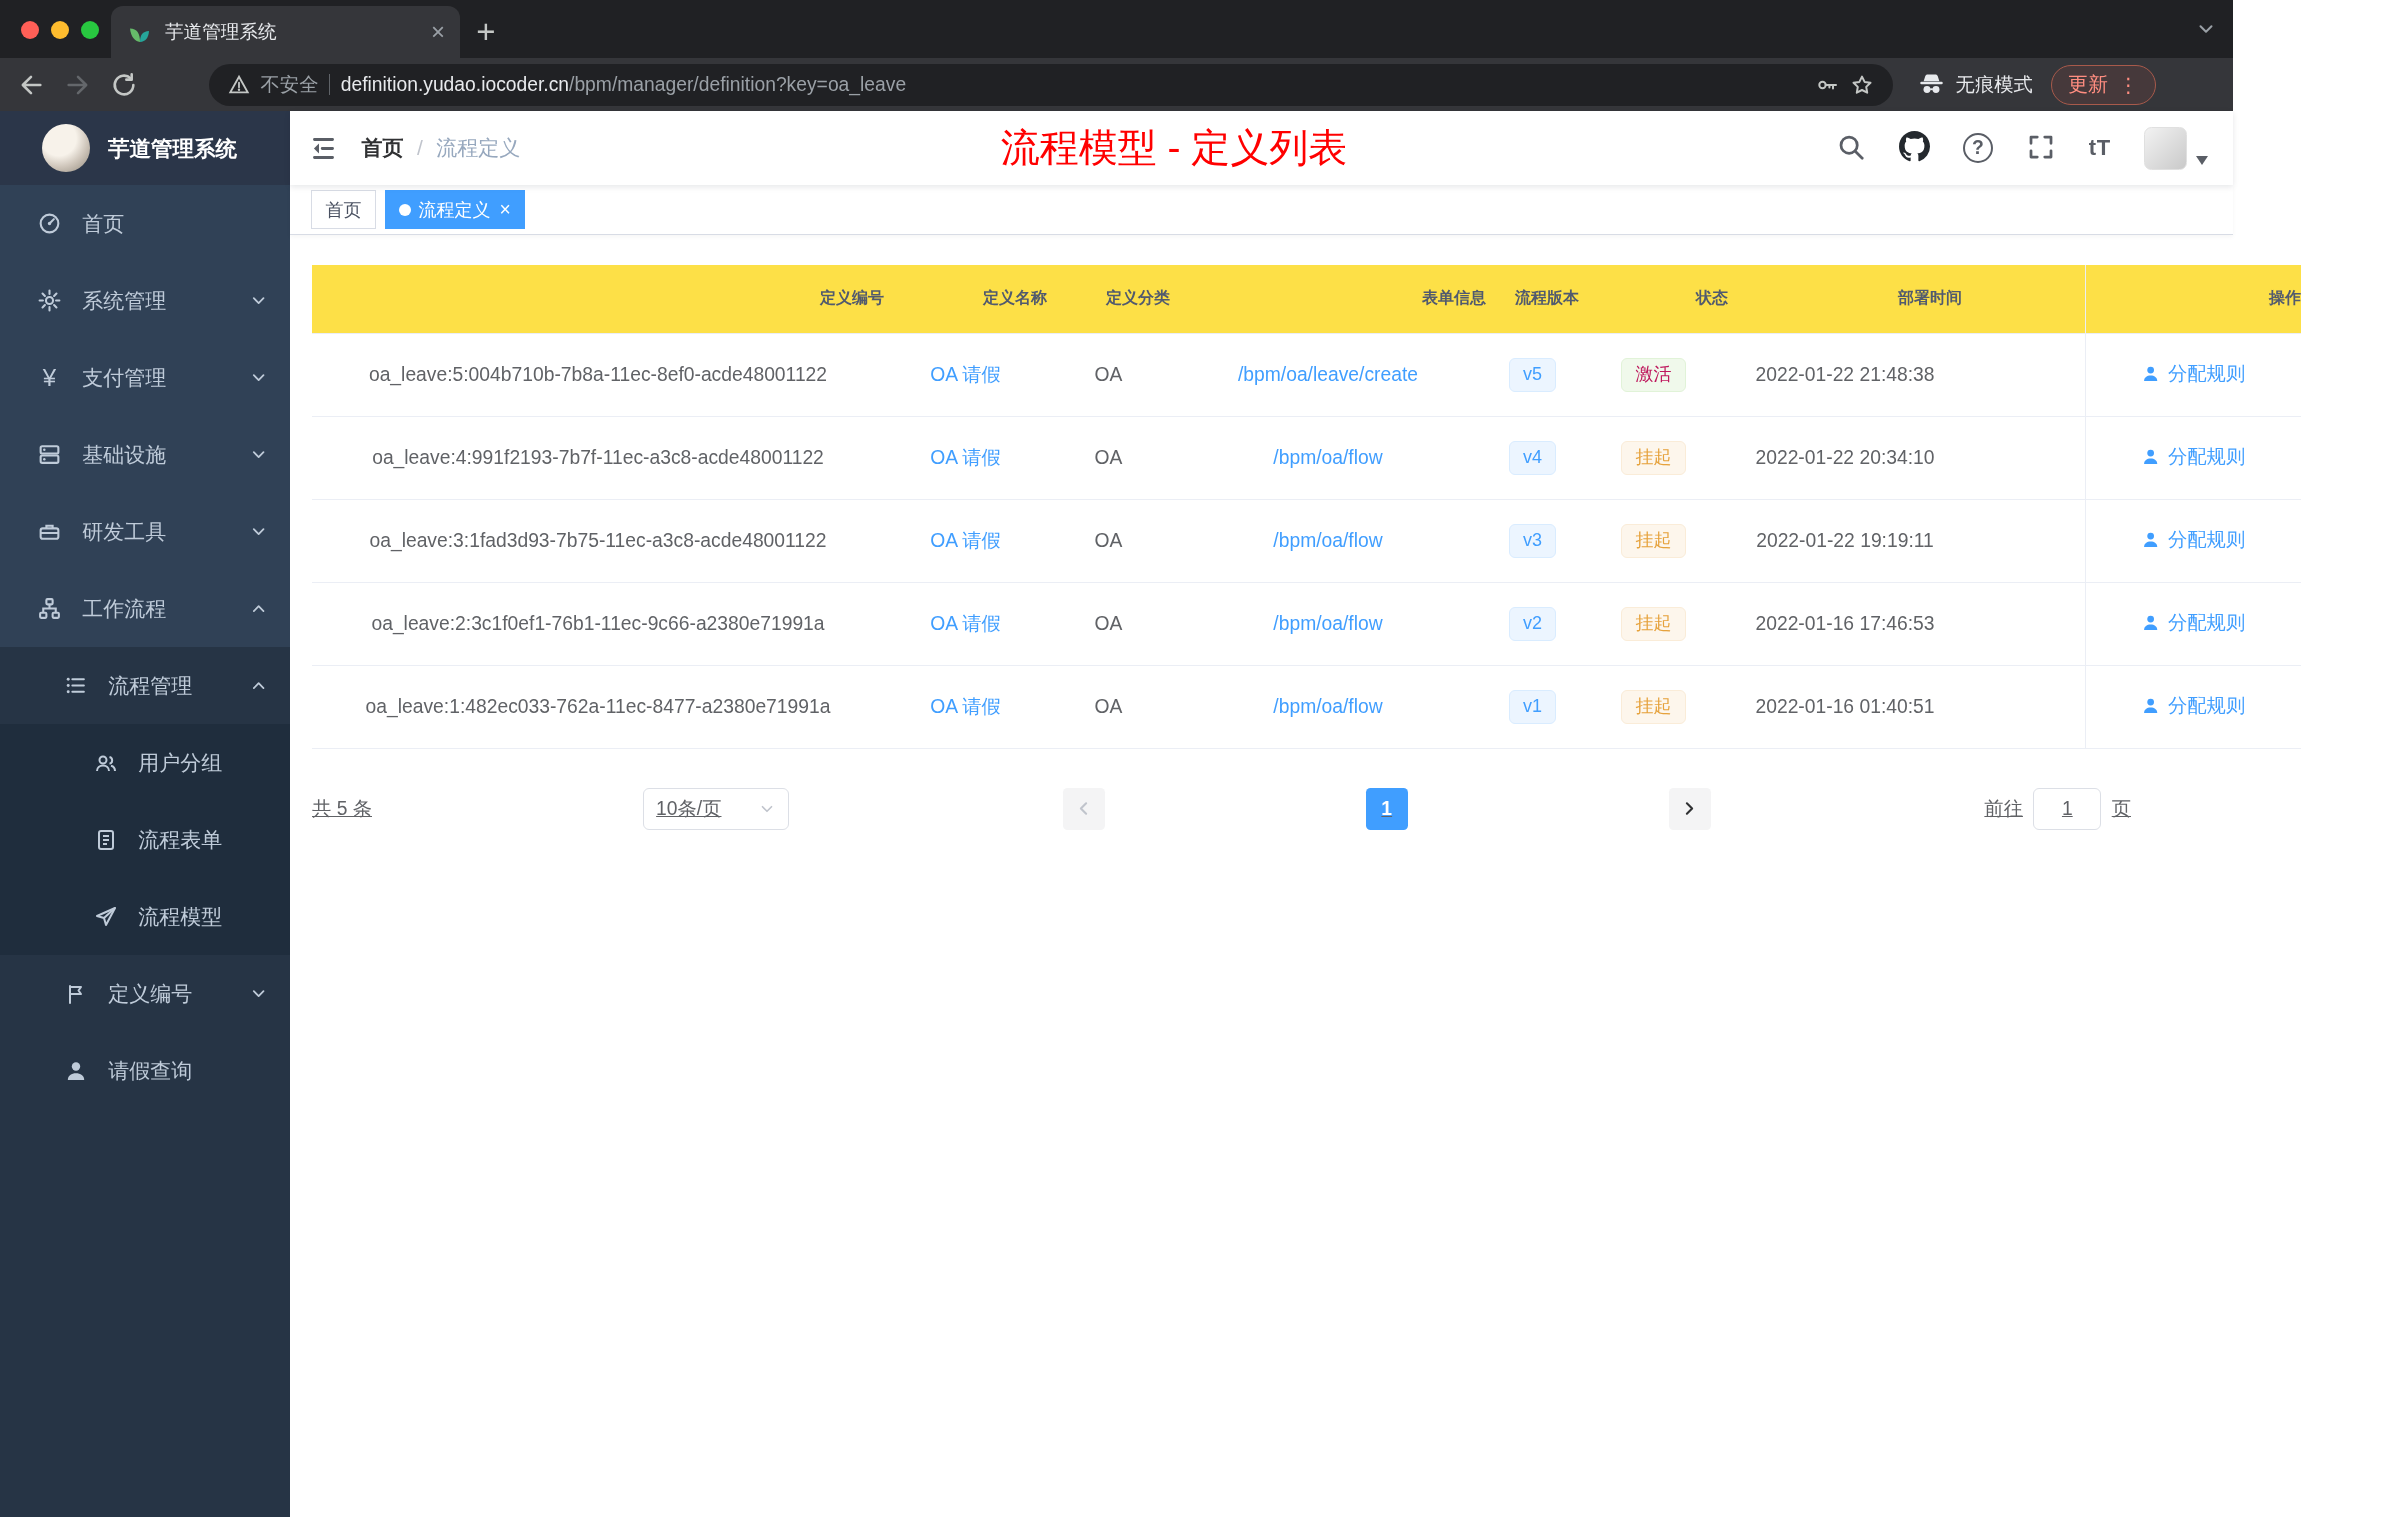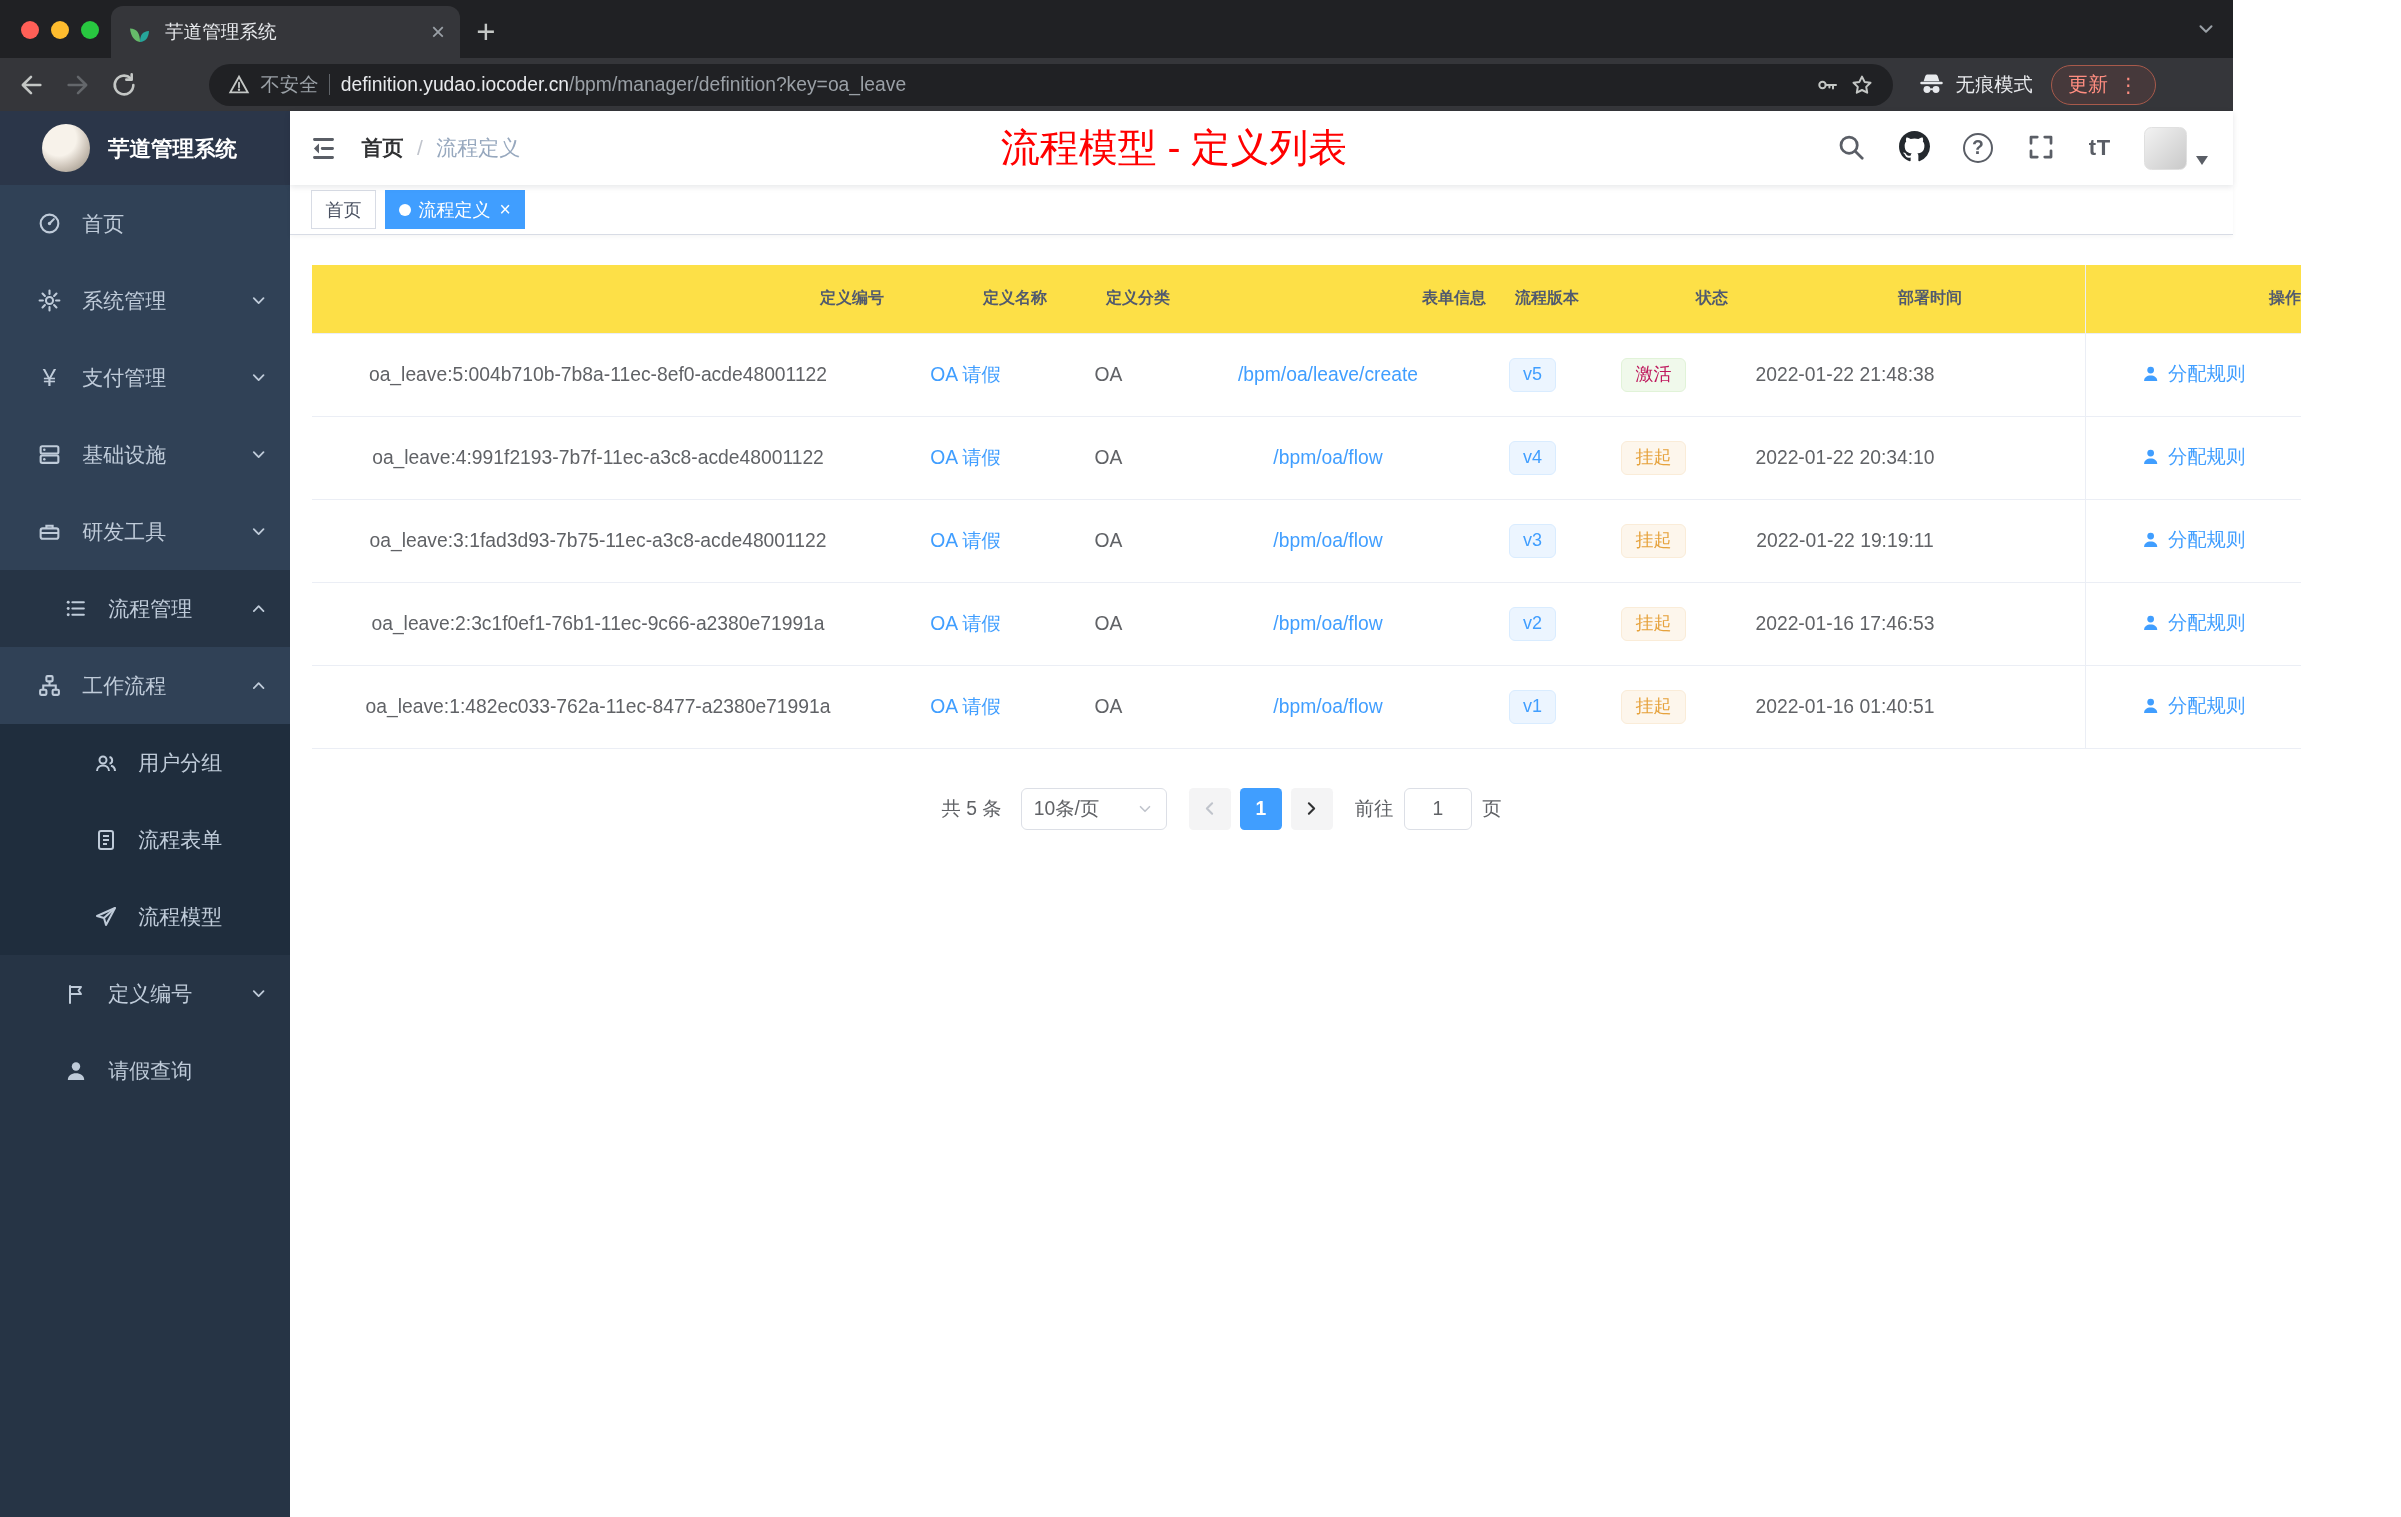--- a/index.html
+++ b/index.html
@@ -87,22 +87,22 @@
   table.def td { height:83px; text-align:center; border-bottom:1.5px solid #ebeef5; }
   .col-action { border-left:1.5px solid #ebeef5; }
   .link { color:#409eff; text-decoration:none; cursor:pointer; }
   .el-tag { display:inline-block; height:34px; line-height:31px; padding:0 13.4px; border-radius:6px;
     font-size:18px; border:1.5px solid transparent; }
   .el-tag.blue { background:#ecf5ff; border-color:#d9ecff; color:#409eff; }
   .el-tag.green { background:#f0f9eb; border-color:#e1f3d8; color:#be185d; }
   .el-tag.orange { background:#fdf6ec; border-color:#faecd8; color:#e6a23c; }
   .action-link { display:inline-flex; align-items:center; gap:7.4px; color:#409eff; font-size:19.3px; cursor:pointer; }
 
-  .pagination { display:flex; align-items:center; justify-content:center; margin-top:39px;
-    font-size:19.3px; color:#606266; }
+  .pagination { display:flex; align-items:center; justify-content:space-between; margin-top:39px;
+    font-size:19.3px; color:#606266;text-decoration:underline; }
   .pg-total { margin-right:19.3px; }
   .pg-select { width:146px; height:42px; border:1.5px solid #dcdfe6; border-radius:6px; display:flex;
     align-items:center; justify-content:space-between; padding:0 12px; color:#606266; cursor:pointer; }
   .pg-select .sel-caret { color:#c0c4cc; display:flex; }
   .pg-btn { width:42px; height:42px; border-radius:4.5px; background:#f4f4f5; display:flex; align-items:center;
     justify-content:center; margin-left:9px; cursor:pointer; }
   .pg-btn.prev { margin-left:22px; color:#c0c4cc; }
   .pg-btn.next { color:#303133; }
   .pg-page { width:42px; height:42px; border-radius:4.5px; background:#409eff; color:#fff; font-weight:600;
     display:flex; align-items:center; justify-content:center; margin-left:9px; cursor:pointer; }
@@ -260,46 +260,46 @@
               <path d="M9 9V6.5h6V9M3.5 13.5h17" fill="none" stroke="currentColor" stroke-width="2"></path>
             </svg>
           </span>
         <span>研发工具</span>
         <span class="chev">
             <svg width="19.3" height="19.3" viewBox="0 0 24 24">
               <path d="M6 9l6 6 6-6" fill="none" stroke="currentColor" stroke-width="2.2" stroke-linecap="round" stroke-linejoin="round"></path>
             </svg>
           </span>
       </div>
+      <div class="menu-item">
+        <span class="mi">
+            <svg width="25" height="25" viewBox="0 0 24 24" fill="none" stroke="currentColor" stroke-width="2">
+              <rect x="9" y="3" width="6" height="5" rx="1"></rect>
+              <rect x="3" y="16" width="6" height="5" rx="1"></rect>
+              <rect x="15" y="16" width="6" height="5" rx="1"></rect>
+              <path d="M12 8v4M12 12H6v4M12 12h6v4"></path>
+            </svg>
+          </span>
+        <span>工作流程</span>
+        <span class="chev up">
+            <svg width="19.3" height="19.3" viewBox="0 0 24 24">
+              <path d="M6 9l6 6 6-6" fill="none" stroke="currentColor" stroke-width="2.2" stroke-linecap="round" stroke-linejoin="round"></path>
+            </svg>
+          </span>
+      </div>
       <div class="menu-item lvl2">
         <span class="mi">
             <svg width="25" height="25" viewBox="0 0 24 24">
               <path d="M9 6h11M9 12h11M9 18h11" stroke="currentColor" stroke-width="2" stroke-linecap="round"></path>
               <circle cx="5" cy="6" r="1.4" fill="currentColor"></circle>
               <circle cx="5" cy="12" r="1.4" fill="currentColor"></circle>
               <circle cx="5" cy="18" r="1.4" fill="currentColor"></circle>
             </svg>
           </span>
         <span>流程管理</span>
-        <span class="chev up">
-            <svg width="19.3" height="19.3" viewBox="0 0 24 24">
-              <path d="M6 9l6 6 6-6" fill="none" stroke="currentColor" stroke-width="2.2" stroke-linecap="round" stroke-linejoin="round"></path>
-            </svg>
-          </span>
-      </div>
-      <div class="menu-item">
-        <span class="mi">
-            <svg width="25" height="25" viewBox="0 0 24 24" fill="none" stroke="currentColor" stroke-width="2">
-              <rect x="9" y="3" width="6" height="5" rx="1"></rect>
-              <rect x="3" y="16" width="6" height="5" rx="1"></rect>
-              <rect x="15" y="16" width="6" height="5" rx="1"></rect>
-              <path d="M12 8v4M12 12H6v4M12 12h6v4"></path>
-            </svg>
-          </span>
-        <span>工作流程</span>
         <span class="chev up">
             <svg width="19.3" height="19.3" viewBox="0 0 24 24">
               <path d="M6 9l6 6 6-6" fill="none" stroke="currentColor" stroke-width="2.2" stroke-linecap="round" stroke-linejoin="round"></path>
             </svg>
           </span>
       </div>
       <div class="menu-item lvl3">
         <span class="mi">
             <svg width="24" height="24" viewBox="0 0 24 24" fill="none" stroke="currentColor" stroke-width="2">
               <circle cx="9" cy="9" r="3.5"></circle>

